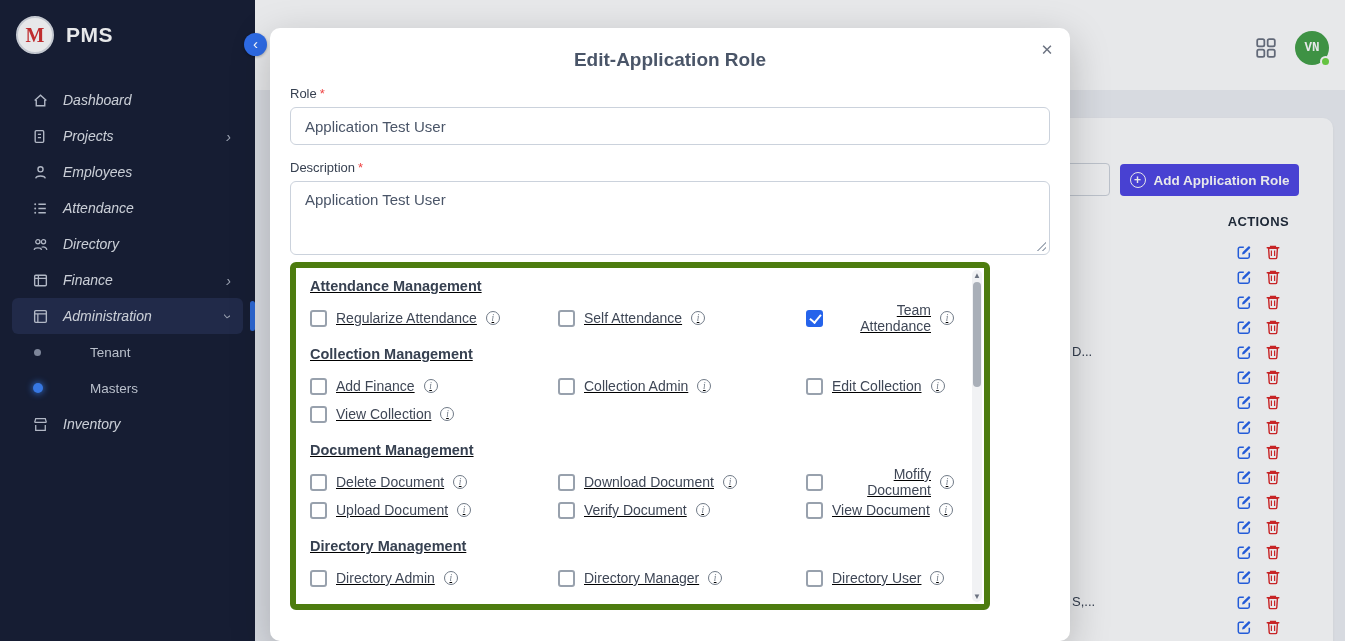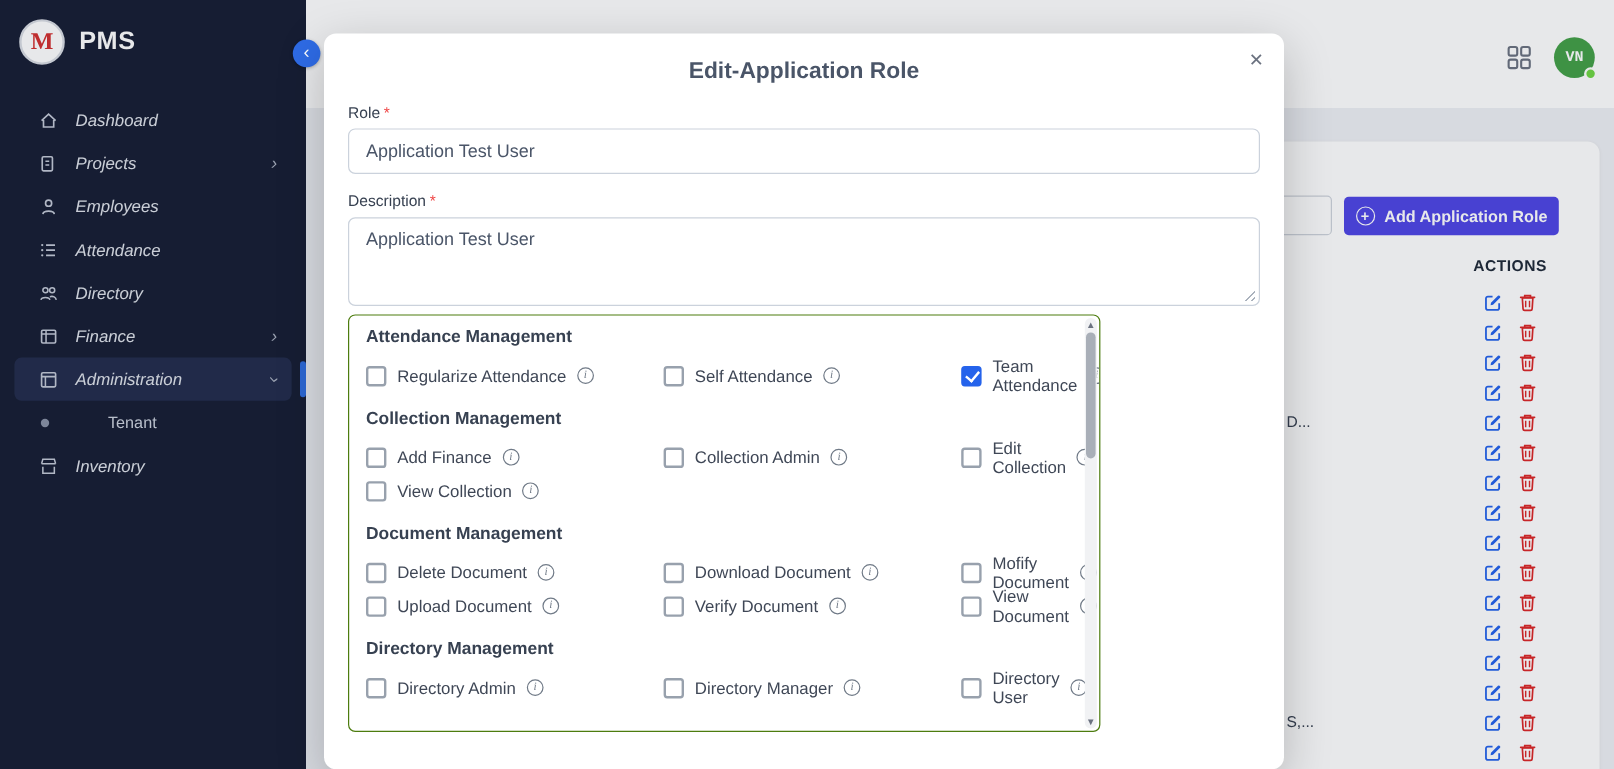--- a/index.html
+++ b/index.html
@@ -79,26 +79,26 @@
   .text-input { display:block; margin:6px 20px 0; width:760px; height:38px; border:1px solid #cbd2dc;
     border-radius:6px; padding:0 14px; font-size:15px; color:#4a5568; font-family:inherit; }
   .ta-wrap { position:relative; }
   .textarea { display:block; margin:6px 20px 0; width:760px; height:74px; border:1px solid #cbd2dc;
     border-radius:6px; padding:9px 14px; font-size:15px; color:#4a5568; font-family:inherit; resize:none; }
   .resize-corner { position:absolute; right:24px; bottom:4px; width:11px; height:11px;
     background:repeating-linear-gradient(135deg, transparent 0 2px, #aab2bd 2px 3.5px);
     clip-path:polygon(100% 0, 100% 100%, 0 100%); }
   .chars-left { margin:4px 22px 0; text-align:right; font-size:13px; color:#4b5563; }
 
-  .perm-panel { position:relative; margin:7px 20px 0; width:627px; height:348px; border:1px solid #4d7c0f;
-    border-radius:6px; overflow:hidden; }
+  .perm-panel { position:relative; margin:7px 20px 0; width:700px; height:348px; border:6px solid #4d7c0f;
+    border-radius:6px; overflow:hidden;text-decoration:underline; }
   .perm-scroll { padding:10px 30px 0 14px; }
   .perm-group { margin-bottom:14px; }
   .group-title { margin:0 0 10px; font-size:14.5px; font-weight:700; color:#374151; }
-  .perm-grid { display:grid; grid-template-columns:248px 248px auto; }
+  .perm-grid { display:grid; grid-template-columns:248px 248px auto;text-align:right; }
   .perm-item { display:flex; align-items:center; gap:9px; height:28px; cursor:pointer; }
   .cb { position:relative; width:17px; height:17px; border:2px solid #98a1ad; border-radius:3px; background:#fff; flex:none; }
   .cb.checked { background:var(--check-blue,#2563eb); border-color:var(--check-blue,#2563eb); }
   .cb.checked::after { content:""; position:absolute; left:4px; top:0; width:5px; height:9px;
     border:solid #fff; border-width:0 2px 2px 0; transform:rotate(40deg); }
   .perm-label { font-size:14px; color:#3f4756; }
   .info { width:14px; height:14px; border:1px solid #707a87; border-radius:50%; color:#707a87;
     display:inline-flex; align-items:center; justify-content:center; flex:none; font-family:"Liberation Serif", serif; }
   .info::before { content:"i"; font-size:9.5px; font-style:italic; }
 
@@ -217,20 +217,24 @@
           <span class="nav-label">Administration</span>
           <span class="nav-chevron down"></span>
           <span class="active-bar"></span>
         </div>
 
           <div class="nav-sub">
             <span class="bullet"></span>
             <span>Tenant</span>
           </div>
 
+          <div class="nav-sub active">
+            <span class="bullet"></span>
+            <span>Masters</span>
+          </div>
 
       </div>
 
       <div>
         <div class="nav-item">
           <span class="nav-icon">
             <svg viewBox="0 0 16 16">
               <path d="M2.5 6 3.5 2.5h9L13.5 6M3.5 8.5v5h9v-5" fill="none" stroke="currentColor" stroke-width="1.2"></path>
               <path d="M2.5 6h11" stroke="currentColor" stroke-width="1.2"></path>
             </svg>

